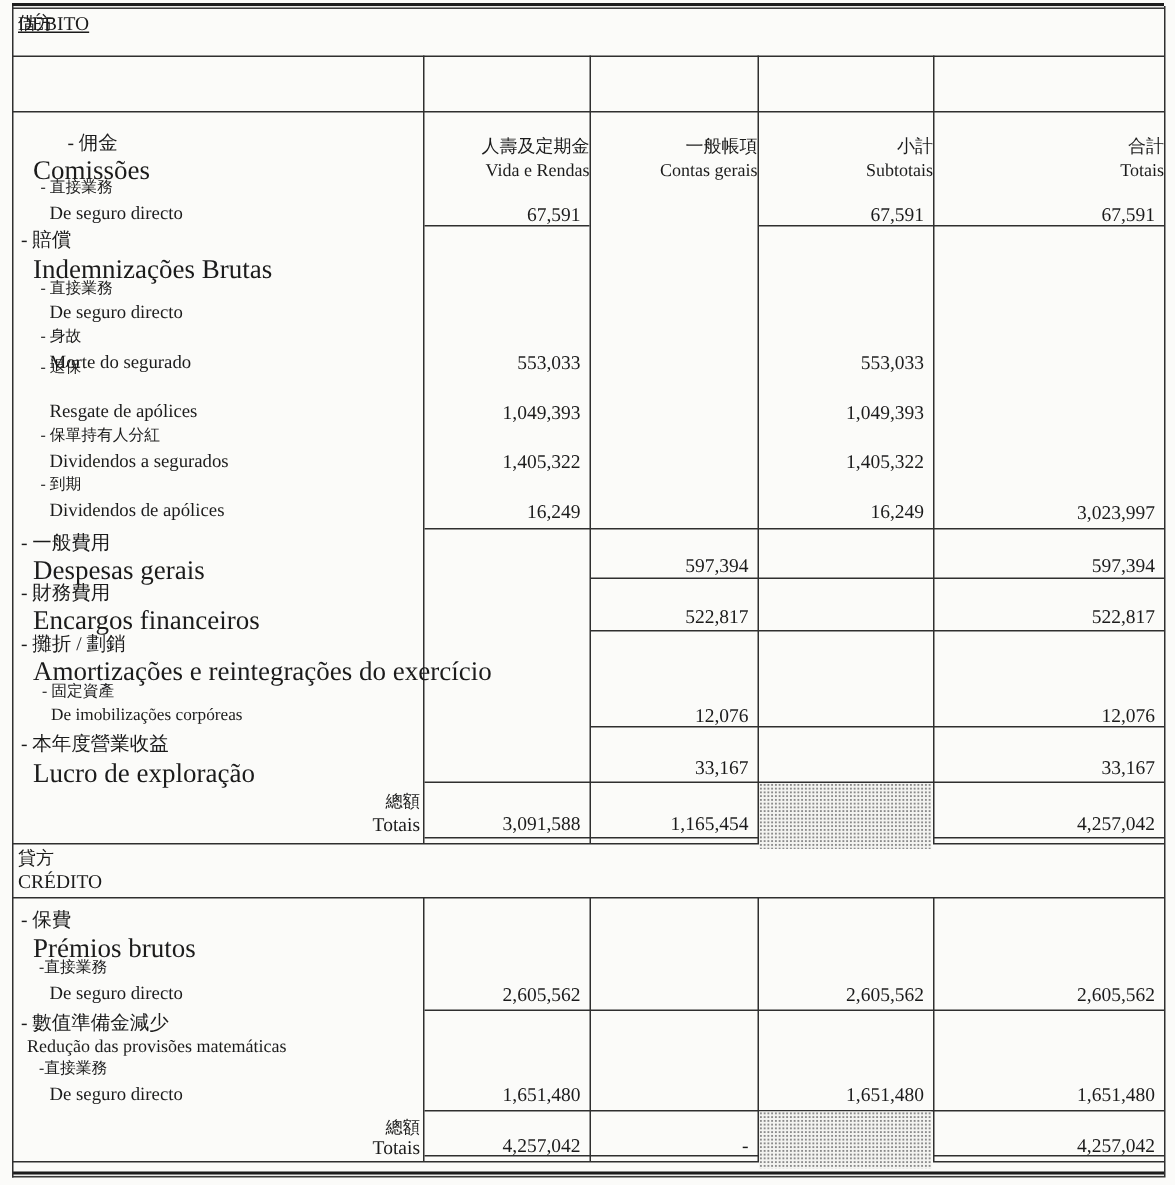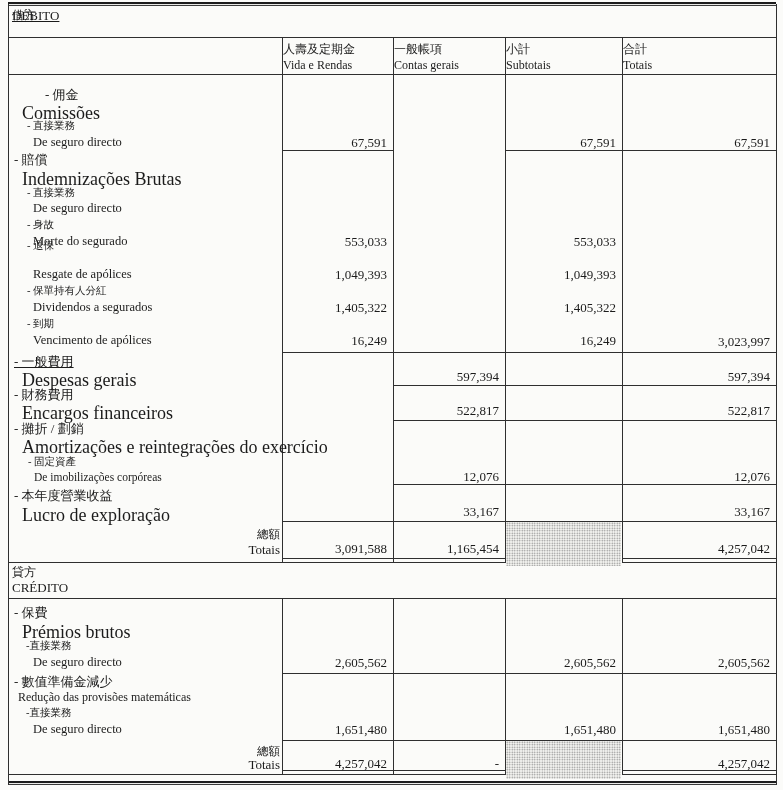--- a/index.html
+++ b/index.html
@@ -5,21 +5,21 @@
   html,body{margin:0;padding:0;}
   body{
     width:783px;height:790px;position:relative;overflow:hidden;
     background:#fbfbf9;
     font-family:"Liberation Serif","DejaVu Serif",serif;
     color:#1b1b1b;
   }
   .t{position:absolute;white-space:nowrap;line-height:1.15;}
   .num{position:absolute;text-align:right;font-size:13px;padding-right:6px;box-sizing:border-box;white-space:nowrap;}
   .rlab{position:absolute;text-align:right;width:100px;box-sizing:border-box;white-space:nowrap;}
-  .ctr{position:absolute;text-align:left;box-sizing:border-box;white-space:nowrap;}
+  .ctr{position:absolute;text-align:right;box-sizing:border-box;white-space:nowrap;margin-top:48px;}
   .hl{position:absolute;height:1px;background:#2f2f2f;}
   .vl{position:absolute;width:1px;background:#2f2f2f;}
   .thick{position:absolute;height:4px;box-sizing:border-box;border-top:2px solid #1c1c1c;border-bottom:1px solid #3a3a3a;background:#e9e9e6;}
   .hatch{
     position:absolute;
     background-color:#f3f3f0;
     background-image:radial-gradient(circle,#8a8a8a 0.7px,transparent 0.9px);
     background-size:2.5px 2.5px;
   }
   .fs13{font-size:13px;} .fs135{font-size:18px;} .fs125{font-size:12.5px;}
@@ -73,23 +73,23 @@
 <div class="t fs135" style="left:22px;top:169px;">Indemnizações Brutas</div>
 <div class="t fs105" style="left:27px;top:187px;">- 直接業務</div>
 <div class="t fs125" style="left:33px;top:201px;">De seguro directo</div>
 <div class="t fs105" style="left:27px;top:219px;">- 身故</div>
 <div class="t fs125" style="left:33px;top:234px;">Morte do segurado</div>
 <div class="t fs105" style="left:27px;top:240px;">- 退保</div>
 <div class="t fs125" style="left:33px;top:267px;">Resgate de apólices</div>
 <div class="t fs105" style="left:27px;top:285px;">- 保單持有人分紅</div>
 <div class="t fs125" style="left:33px;top:300px;">Dividendos a segurados</div>
 <div class="t fs105" style="left:27px;top:318px;">- 到期</div>
-<div class="t fs125" style="left:33px;top:333px;">Vencimento de apólices</div>
+<div class="t fs125" style="left:33px;top:333px;">Dividendos de apólices</div>
 
-<div class="t fs13" style="left:14px;top:355px;text-decoration:underline;">- 一般費用</div>
+<div class="t fs13" style="left:14px;top:355px;">- 一般費用</div>
 <div class="t fs135" style="left:22px;top:370px;">Despesas gerais</div>
 <div class="t fs13" style="left:14px;top:388px;">- 財務費用</div>
 <div class="t fs135" style="left:22px;top:403px;">Encargos financeiros</div>
 <div class="t fs13" style="left:14px;top:422px;">- 攤折 / 劃銷</div>
 <div class="t fs135" style="left:22px;top:437px;">Amortizações e reintegrações do exercício</div>
 <div class="t fs105" style="left:28px;top:456px;">- 固定資產</div>
 <div class="t fs115" style="left:34px;top:471px;">De imobilizações corpóreas</div>
 <div class="t fs13" style="left:14px;top:489px;">- 本年度營業收益</div>
 <div class="t fs135" style="left:22px;top:505px;">Lucro de exploração</div>
 <div class="rlab fs115" style="left:180px;top:527px;">總額</div>

